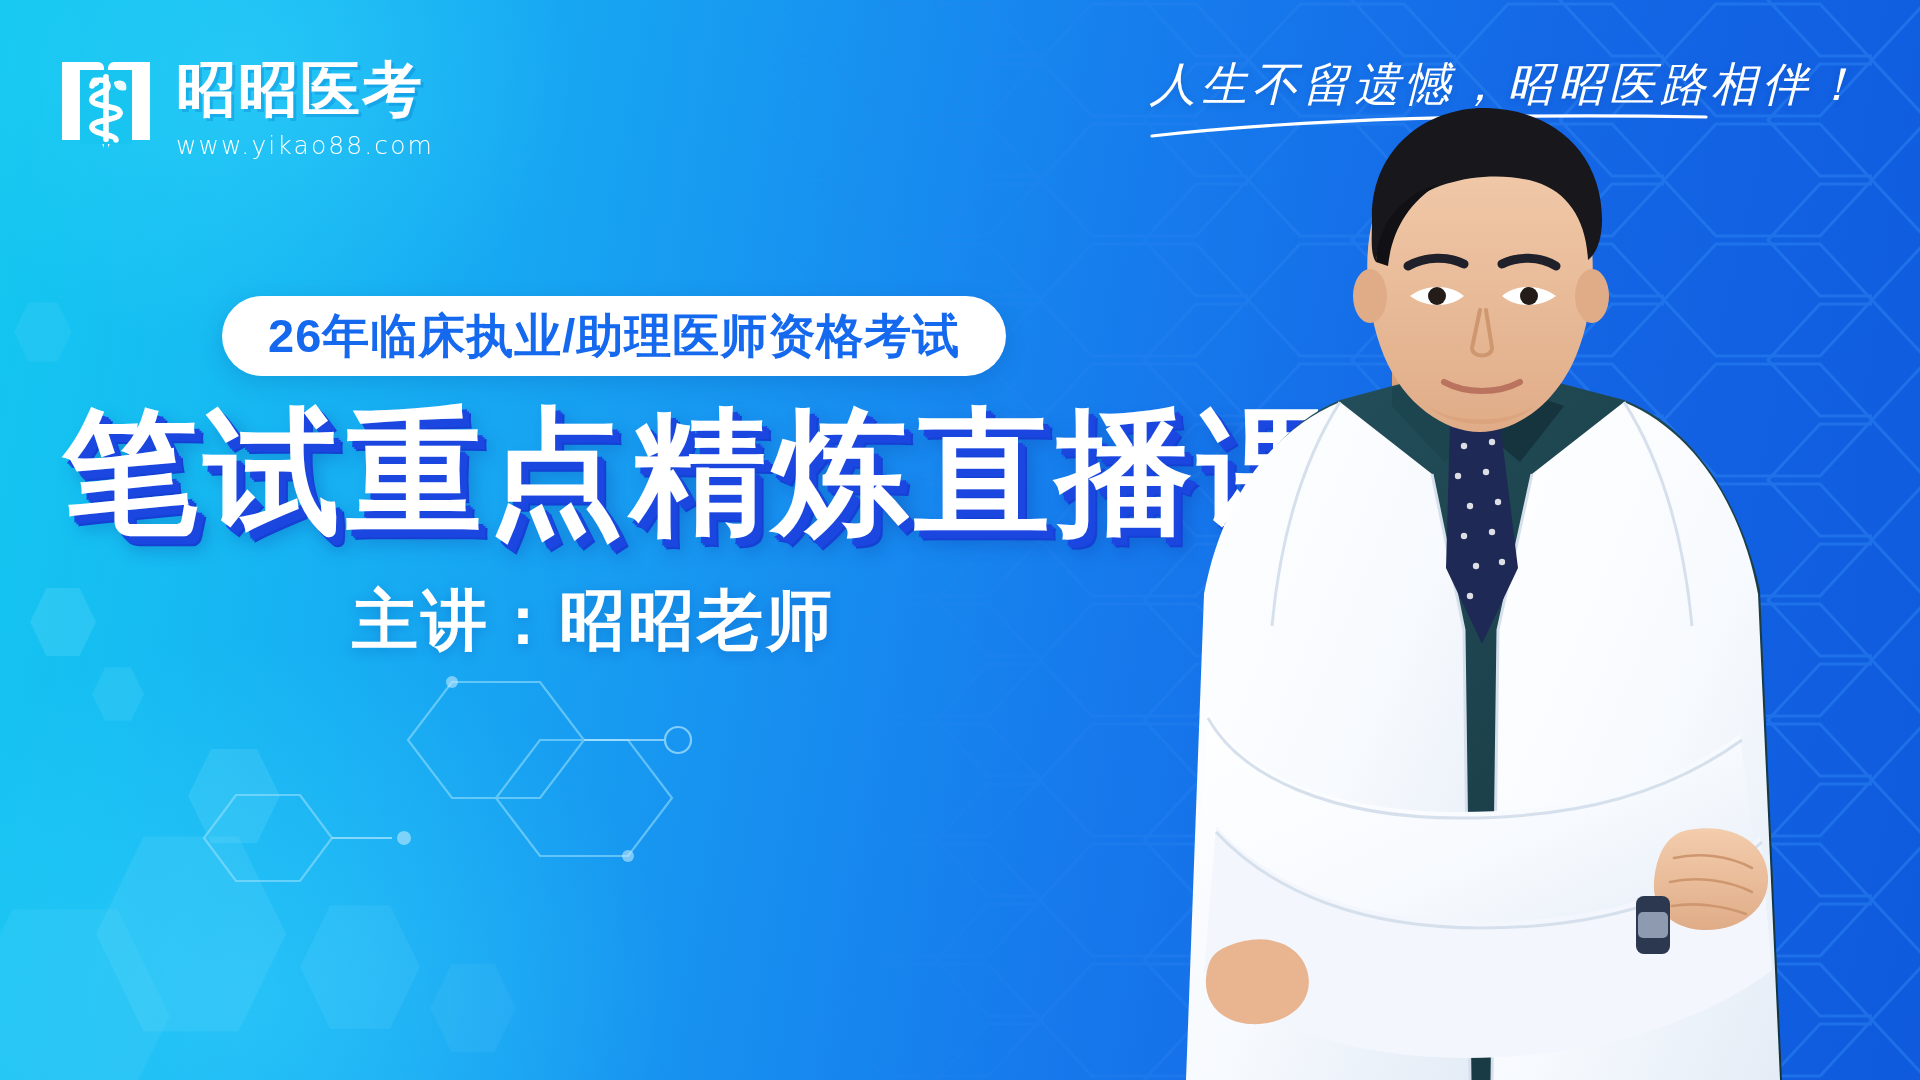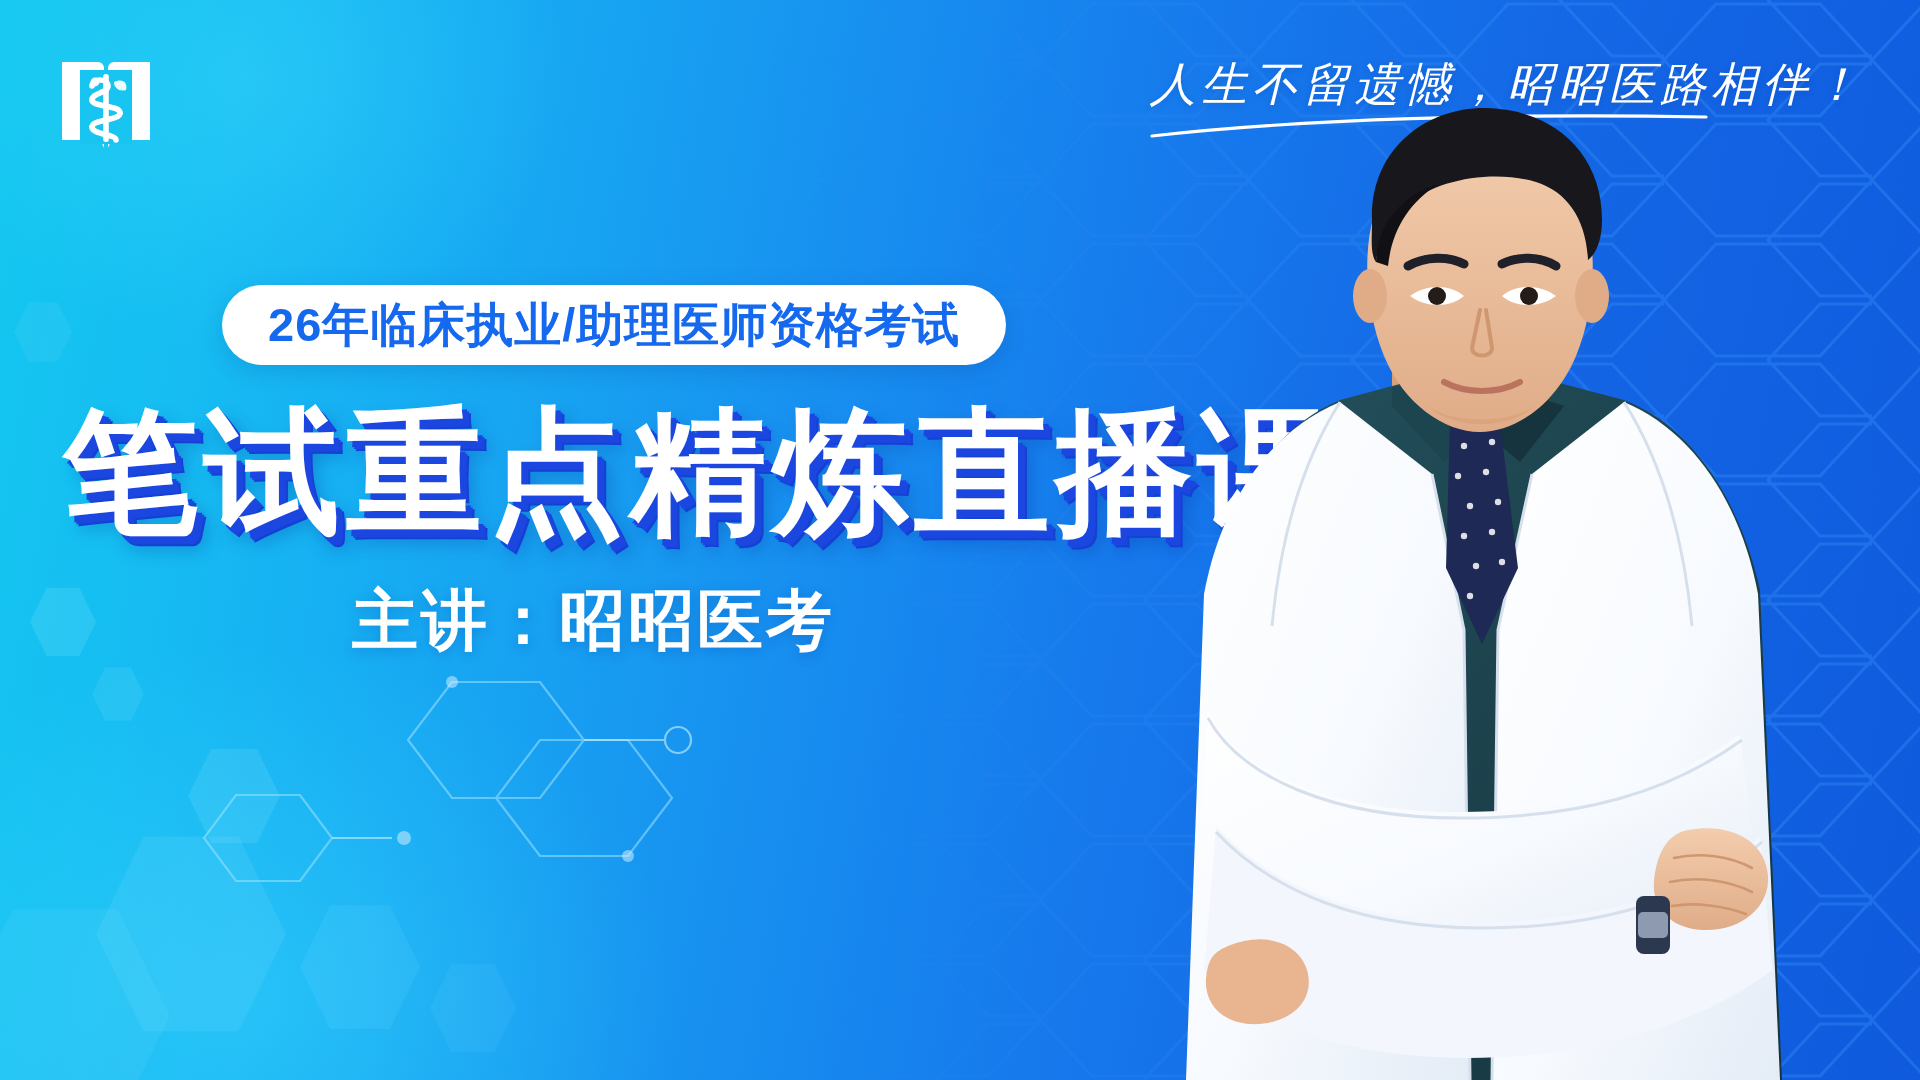--- a/index.html
+++ b/index.html
@@ -90,21 +90,21 @@
     font-family:"Liberation Serif","DejaVu Serif",serif;
     font-style:italic;
     font-size:46px; color:#ffffff; letter-spacing:5px;
     white-space:nowrap; line-height:1.1;
     text-shadow:0 2px 6px rgba(0,60,150,.25);
   }
   .slogan-underline { display:block; margin-top:2px; }
 
   
   .badge {
-    position:absolute; left:222px; top:285px;
+    position:absolute; left:222px; top:296px;
     height:80px; padding:0 46px;
     display:flex; align-items:center; justify-content:center;
     background:#ffffff; border-radius:44px;
     box-shadow:0 6px 22px rgba(0,55,140,.18);
   }
   .badge-text {
     font-size:47px; font-weight:bold; color:#1569EE;
     letter-spacing:1px; white-space:nowrap;
     font-family:"Liberation Sans","DejaVu Sans",sans-serif;
   }
@@ -206,36 +206,40 @@
         <path d="M34 34 C34 26 50 26 50 34 C50 41 34 41 34 48"></path>
         <path d="M34 48 C34 55 62 53 62 61"></path>
         <path d="M62 61 C62 69 34 67 34 75"></path>
         <path d="M34 75 C34 83 58 82 58 88"></path>
       </g>
 
       <circle cx="37" cy="30" r="4.4" fill="#ffffff"></circle>
 
       <path d="M56 30 C64 26 70 30 68 38 C61 40 56 36 56 30 Z" fill="#ffffff" opacity=".92"></path>
     </svg>
+    <div class="logo-text">
+      <div class="logo-word">昭昭医考</div>
+      <div class="logo-url">www.yikao88.com</div>
+    </div>
   </div>
 
   <div class="slogan">
     <div class="slogan-text">人生不留遗憾，昭昭医路相伴！</div>
     <svg class="slogan-underline" width="560" height="26" viewBox="0 0 560 26">
       <path d="M2 23 C150 6 360 0 556 4" fill="none" stroke="#ffffff" stroke-width="3.2" stroke-linecap="round"></path>
     </svg>
   </div>
 
   <div class="badge">
     <span class="badge-text">26年临床执业/助理医师资格考试</span>
   </div>
 
   <div class="headline">笔试重点精炼直播课</div>
 
-  <div class="presenter">主讲：昭昭医考</div>
+  <div class="presenter">主讲：昭昭老师</div>
 
   <svg class="photo" viewBox="0 0 880 1010">
     <defs>
       <linearGradient id="coatG" x1="0" y1="0" x2="1" y2="1">
         <stop offset="0%" stop-color="#ffffff"></stop>
         <stop offset="55%" stop-color="#f7fafe"></stop>
         <stop offset="100%" stop-color="#e4ecf6"></stop>
       </linearGradient>
       <linearGradient id="skinG" x1="0" y1="0" x2="0" y2="1">
         <stop offset="0%" stop-color="#F3CDAD"></stop>

